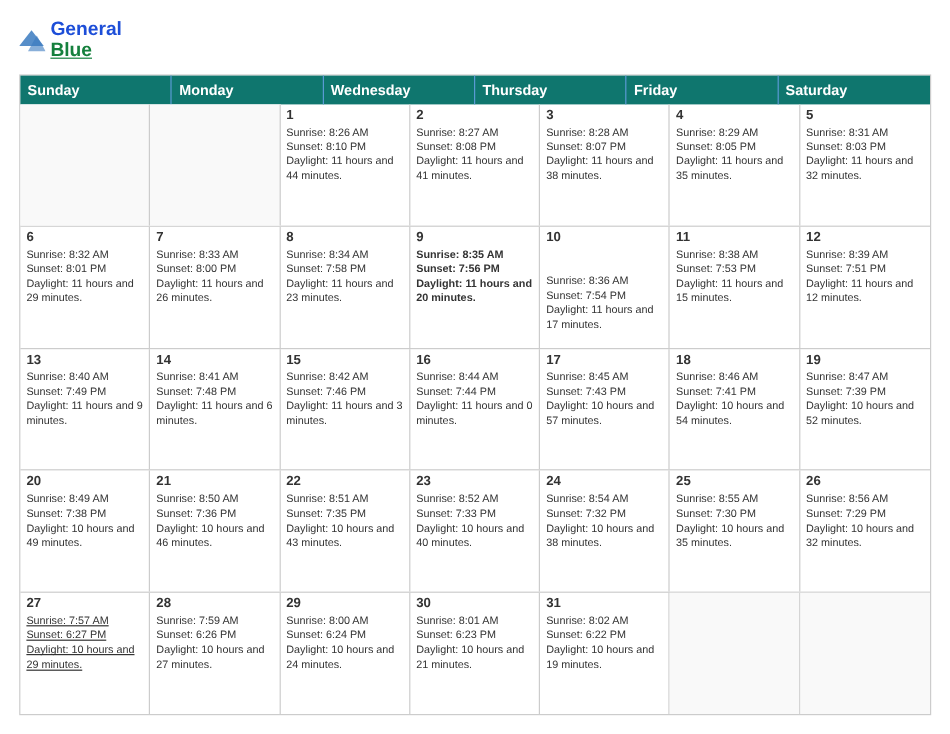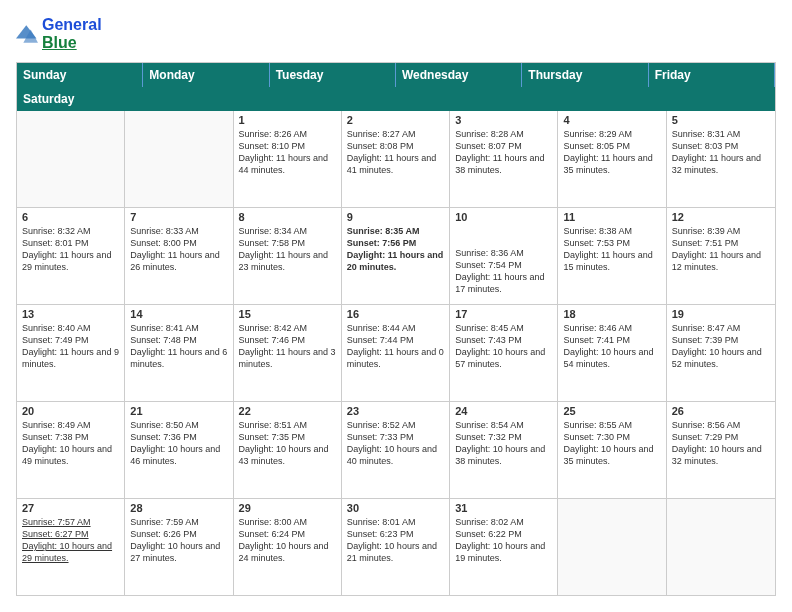--- a/index.html
+++ b/index.html
@@ -117,21 +117,20 @@
     <div class="title-block">
       <div class="month-title"></div>
       <div class="location-title"></div>
     </div>
   </div>
 
   <div class="calendar">
     <div class="cal-header-row">
     <div class="cal-header-cell">Sunday</div>
         <div class="cal-header-cell">Monday</div>
-        <div class="cal-header-cell">Tuesday</div>
         <div class="cal-header-cell">Wednesday</div>
         <div class="cal-header-cell">Thursday</div>
         <div class="cal-header-cell">Friday</div>
         <div class="cal-header-cell">Saturday</div>
       </div>
     <div class="cal-body">
     <div class="cal-row">
           <div class="cal-cell empty"></div>
           <div class="cal-cell empty"></div>
           <div class="cal-cell">

